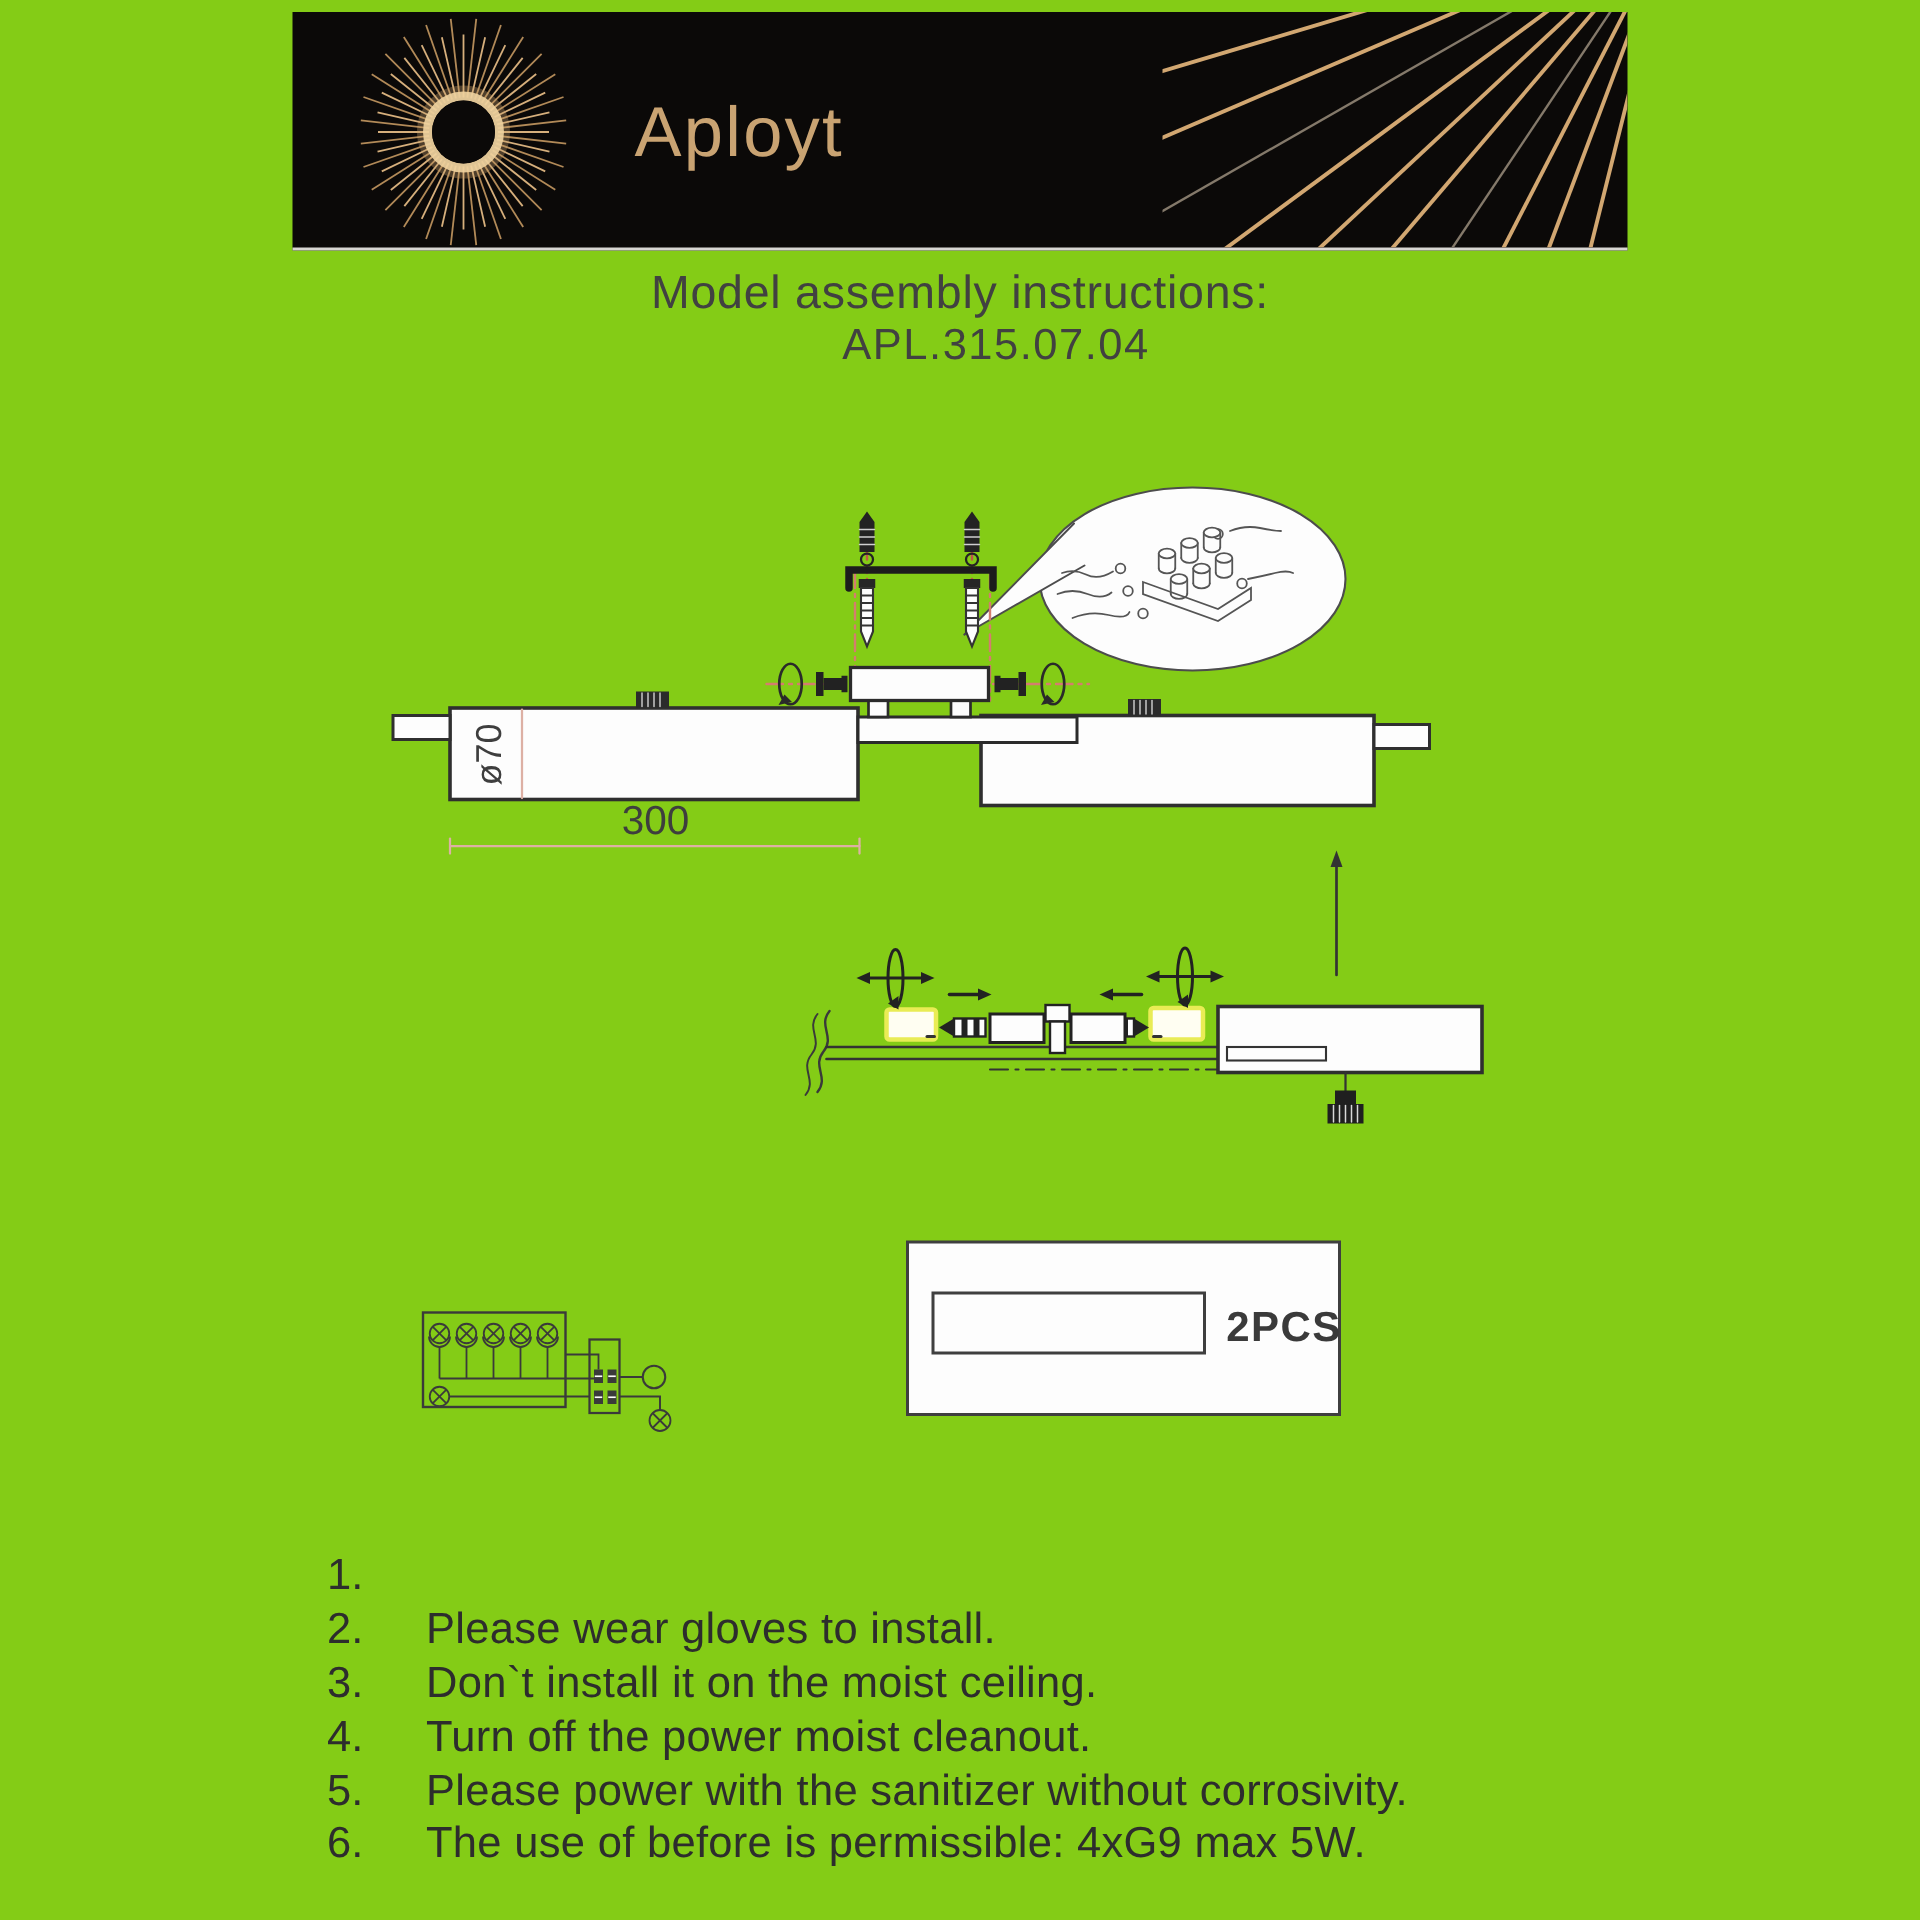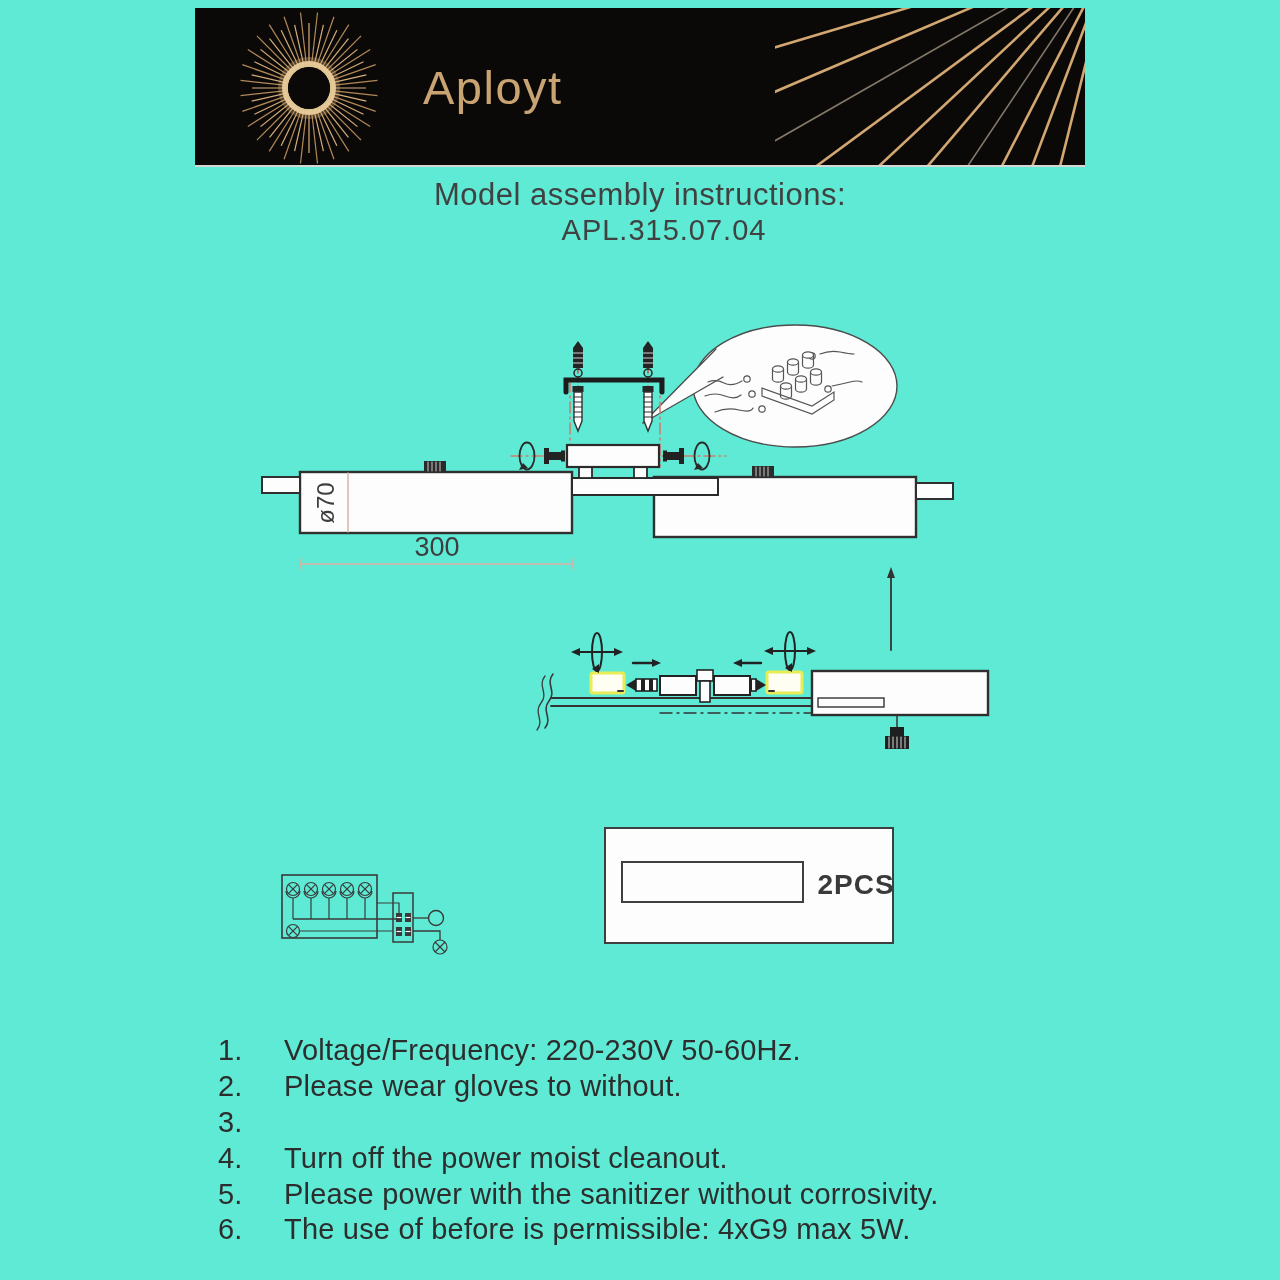--- a/index.html
+++ b/index.html
@@ -1,16 +1,16 @@
 <!DOCTYPE html>
 <html><head>
 <meta charset="utf-8">
 <style>
   html,body{margin:0;padding:0;background:#e9e9e9;}
-  #page{position:relative;width:1280px;height:1280px;background:#5eead4;overflow:hidden;
+  #page{position:relative;width:1280px;height:1280px;background:#84cc16;overflow:hidden;
         font-family:"Liberation Sans",sans-serif;}
   
   #header{position:absolute;left:195px;top:8px;width:890px;height:157px;background:#0b0908;overflow:hidden;border-bottom:2px solid #d8d6d2;}
   #brand{position:absolute;left:228px;top:52px;font-size:47px;letter-spacing:1.5px;color:#c9a372;font-weight:400;}
   #sun-svg{position:absolute;left:14px;top:0;}
   #fan-svg{position:absolute;right:0;top:0;}
   
   .title-line{position:absolute;left:0;width:1280px;text-align:center;color:#414141;}
   #title-heading{top:177px;font-size:31px;letter-spacing:0.5px;}
   #title-model{top:214px;font-size:29px;letter-spacing:1px;margin-left:24px;}
@@ -455,28 +455,28 @@
     <g>
       <rect x="605" y="828" width="288" height="115" fill="#fdfdfd" stroke="#3f3f3f" stroke-width="2"></rect>
       <rect x="622" y="862" width="181" height="40" fill="#fdfdfd" stroke="#3f3f3f" stroke-width="2"></rect>
       <text class="pcs" x="856" y="894" text-anchor="middle">2PCS</text>
     </g>
   </svg>
 
   <div id="instructions">
     <div class="inst-row">
         <span class="inst-num">1.</span>
-        <span class="inst-text">Voltage/Frequency: 220-230V 50-60Hz.</span>
       </div>
     <div class="inst-row">
         <span class="inst-num">2.</span>
-        <span class="inst-text">Please wear gloves to without.</span>
+        <span class="inst-text">Please wear gloves to install.</span>
       </div>
     <div class="inst-row">
         <span class="inst-num">3.</span>
+        <span class="inst-text">Don`t install it on the moist ceiling.</span>
       </div>
     <div class="inst-row">
         <span class="inst-num">4.</span>
         <span class="inst-text">Turn off the power moist cleanout.</span>
       </div>
     <div class="inst-row">
         <span class="inst-num">5.</span>
         <span class="inst-text">Please power with the sanitizer without corrosivity.</span>
       </div>
     <div class="inst-row">

